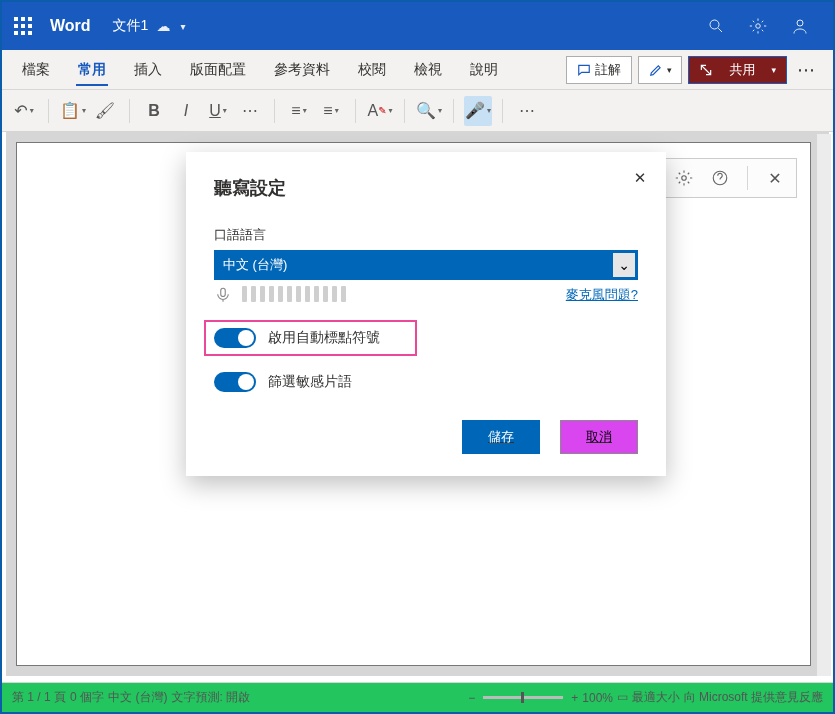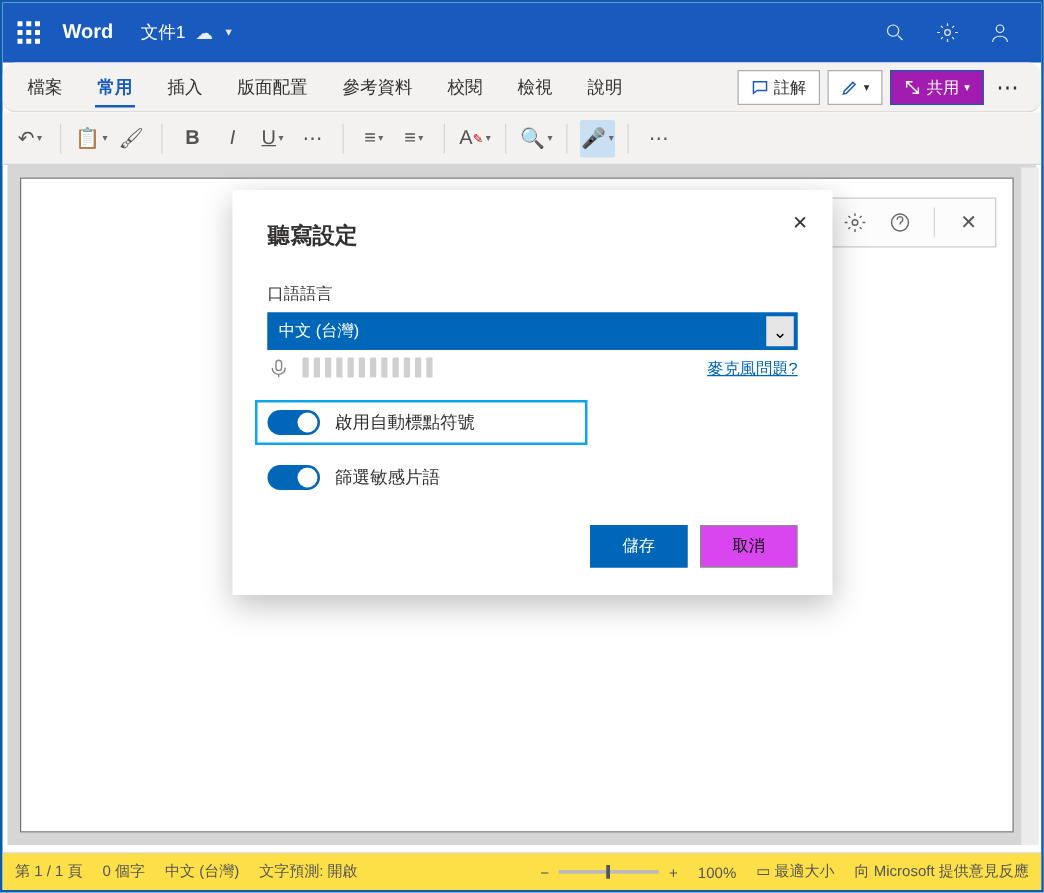--- a/index.html
+++ b/index.html
@@ -9,27 +9,27 @@
 .apps-icon { width: 18px; height: 18px; display: grid; grid-template-columns: repeat(3, 4px); grid-template-rows: repeat(3, 4px); gap: 3px; margin-right: 18px; cursor: pointer; }
 .apps-icon span { background: #fff; }
 .app-name { font-weight: 600; font-size: 16px; margin-right: 22px; }
 .doc-name { font-size: 14px; }
 .saved-icon { margin-left: 8px; font-size: 14px; opacity: .9; }
 .chev { margin-left: 10px; font-size: 10px; opacity: .9; }
 .titlebar .spacer { flex: 1; }
 .title-btn { width: 42px; height: 48px; display: flex; align-items: center; justify-content: center; opacity: .9; cursor: pointer; }
 .title-btn svg { width: 18px; height: 18px; stroke: #fff; fill: none; stroke-width: 1.3; }
 
-.tabs { height: 40px; background: #f3f2f1; display: flex; align-items: center; padding: 12px 6px; border-bottom: 1px solid #d6d6d6; font-size: 14px; color: #323130; border-radius: 11px; }
+.tabs { height: 40px; background: #f3f2f1; display: flex; align-items: center; padding: 12px 6px; border-bottom: 1px solid #d6d6d6; font-size: 14px; color: #323130; }
 .tab { padding: 0 14px; height: 40px; display: flex; align-items: center; cursor: pointer; }
 .tab.active { color: #185abd; position: relative; font-weight: 600; }
 .tab.active::after { content: ""; position: absolute; left: 12px; right: 12px; bottom: 4px; height: 2px; background: #185abd; }
 .tabs .spacer { flex: 1; }
 .pill { height: 28px; border: 1px solid #adadad; display: flex; align-items: center; padding: 0 10px; margin-left: 6px; font-size: 13px; cursor: pointer; background: #fff; }
-.pill.blue { background: #a21caf; color: #fff; border-color: #185abd; }
+.pill.blue { background: #7f1d1d; color: #fff; border-color: #185abd; gap: 12px; }
 .pill svg { width: 14px; height: 14px; margin-right: 4px; }
 .ellipsis { padding: 0 10px; cursor: pointer; color: #323130; font-size: 18px; letter-spacing: 2px; }
 
 .ribbon { height: 42px; background: #f3f2f1; border-bottom: 1px solid #d6d6d6; display: flex; align-items: center; padding: 0 8px; gap: 4px; color: #545454; }
 .rbtn { min-width: 28px; height: 30px; display: flex; align-items: center; justify-content: center; cursor: pointer; position: relative; font-size: 16px; }
 .rbtn.dd::after { content: "▾"; font-size: 8px; margin-left: 2px; color: #666; }
 .sep { width: 1px; height: 24px; background: #d6d6d6; margin: 0 6px; }
 .mic-active { background: #c7e0f4; border-radius: 2px; }
 
 .canvas { position: absolute; left: 4px; right: 4px; top: 130px; bottom: 36px; background: #d6d6d6; }
@@ -47,28 +47,28 @@
 .combo { width: 100%; height: 30px; border: 1px solid #888; background: #fff; display: flex; align-items: center; padding: 0 8px; font-size: 13px; cursor: pointer; position: relative; }
 .combo::after { content: "⌄"; position: absolute; right: 8px; color: #555; font-size: 14px; }
 .combo.sel { background: #0067b8; color: #fff; border-color: #0067b8; }
 .combo.sel::after{ color: #000; background:#e6e6e6; right:2px; top:2px; bottom:2px; width:22px; display:flex; align-items:center; justify-content:center;}
 .meter-row { display: flex; align-items: flex-start; margin-top: 6px; }
 .mic-ico { width: 18px; height: 18px; margin-right: 10px; }
 .bars { display: flex; gap: 4px; }
 .bars span { width: 5px; height: 16px; background: #cfcfcf; border-radius: 1px; }
 .help-link { margin-left: auto; color: #0067b8; text-decoration: underline; font-size: 13px; cursor: pointer; }
 .toggle-row { display: flex; align-items: center; margin-top: 16px; gap: 12px; }
-.toggle-row.highlighted { border: 2px solid #0ea5e9; padding: 6px 8px; margin-left: -10px; width: 266px; }
+.toggle-row.highlighted { border: 2px solid #ec4899; padding: 6px 8px; margin-left: -10px; width: 213px; }
 .toggle { width: 42px; height: 20px; background: #0067b8; border-radius: 10px; position: relative; cursor: pointer; }
 .toggle::after { content: ""; position: absolute; right: 2px; top: 2px; width: 16px; height: 16px; background: #fff; border-radius: 50%; }
-.btns { display: flex; justify-content: flex-end; gap: 10px; margin-top: 28px; }
+.btns { display: flex; justify-content: flex-end; gap: 20px; margin-top: 28px; text-decoration: underline; }
 .dbtn { min-width: 78px; height: 34px; border: 1px solid #8a8a8a; background: #d946ef; font-size: 13px; cursor: pointer; }
 .dbtn.primary { background: #0067b8; color: #fff; border-color: #0067b8; }
 
-.status { position: absolute; left: 0; right: 0; bottom: 0; height: 30px; background: #fde047; border-top: 1px solid #d6d6d6; display: flex; align-items: center; padding: 0 10px; font-size: 12px; color: #555; gap: 16px; }
+.status { position: absolute; left: 0; right: 0; bottom: 0; height: 30px; background: #22c55e; border-top: 1px solid #d6d6d6; display: flex; align-items: center; padding: 0 10px; font-size: 12px; color: #555; gap: 4px; }
 .status .spacer { flex: 1; }
 .zoom { display: flex; align-items: center; gap: 8px; }
 .ztrack { width: 80px; height: 3px; background: #bbb; position: relative; }
 .ztrack::after { content: ""; position: absolute; left: 38px; top: -4px; width: 3px; height: 11px; background: #555; }
 </style>
 </head>
 <body>
 
 <div class="titlebar">
   <div class="apps-icon">

